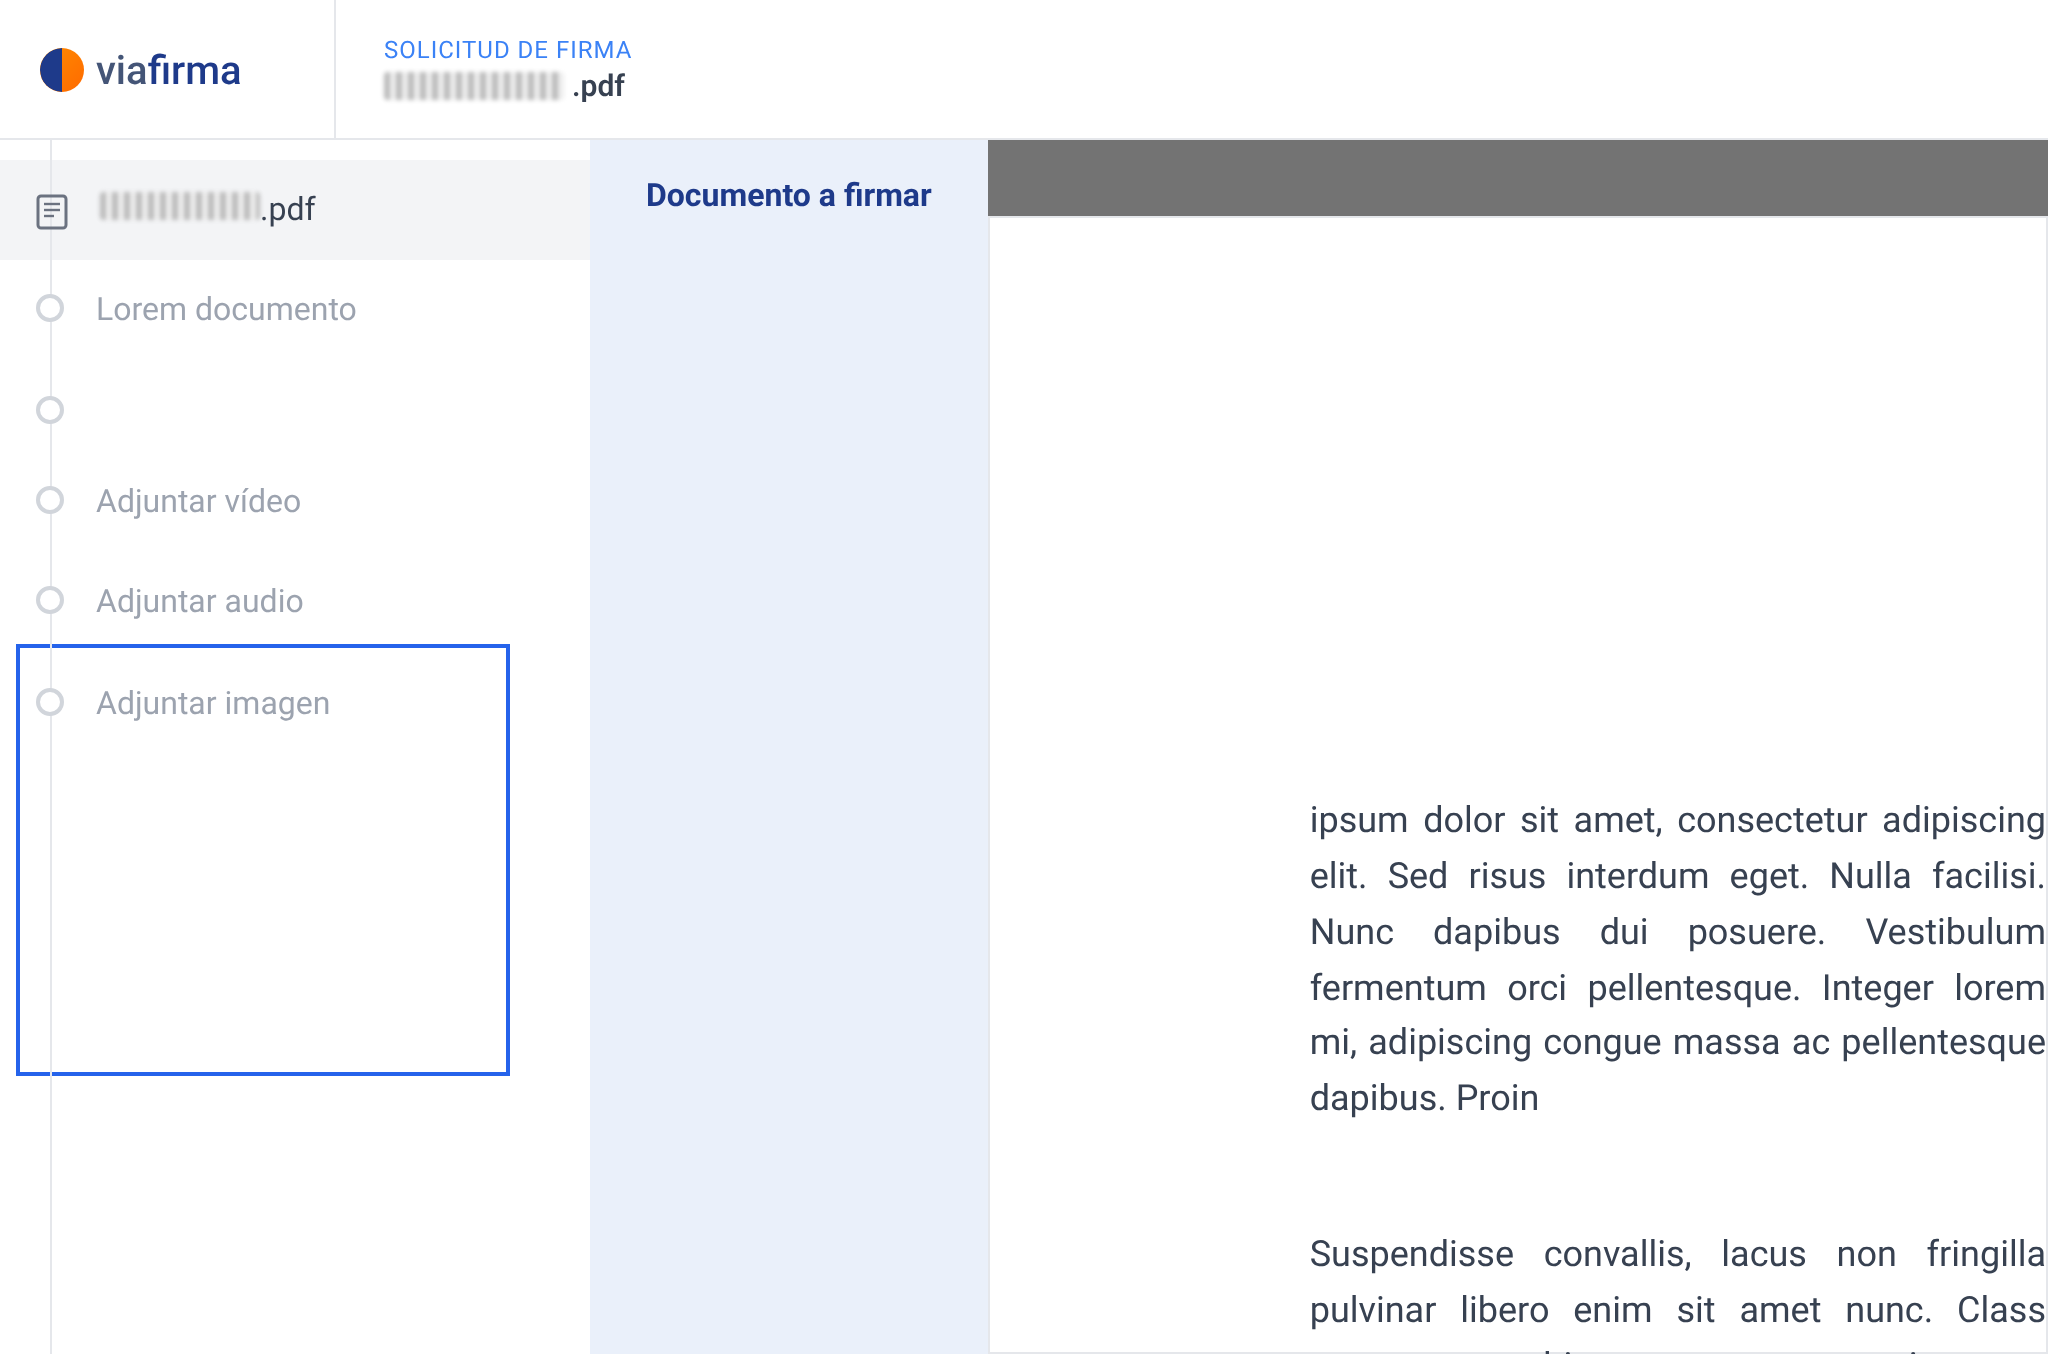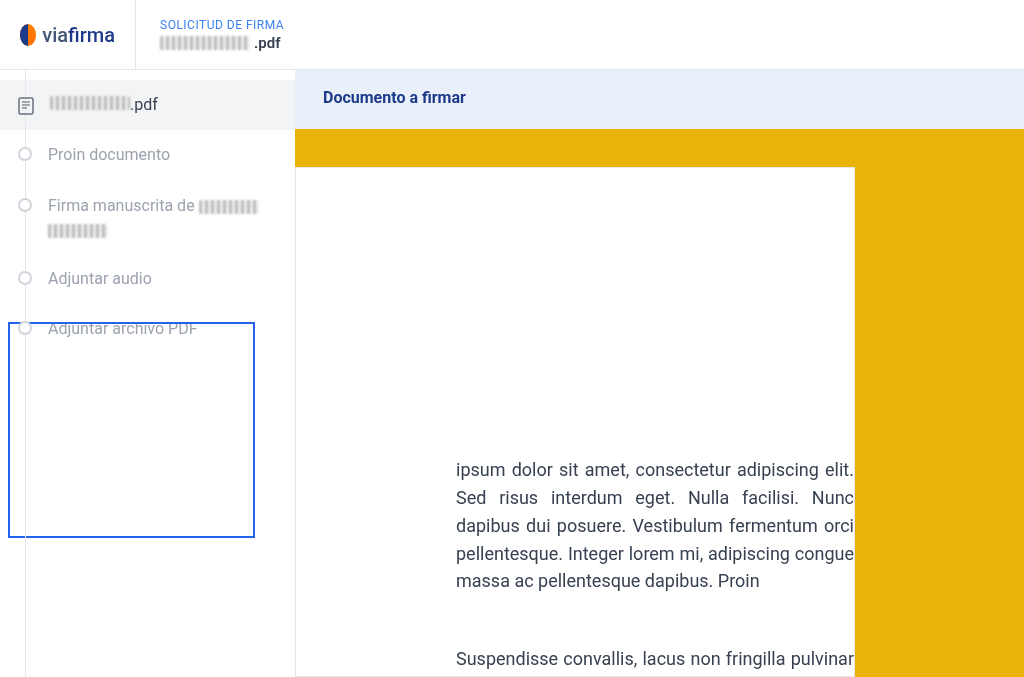--- a/index.html
+++ b/index.html
@@ -16,21 +16,21 @@
   display: flex;
   align-items: center;
   height: 70px;
   border-bottom: 1px solid #e5e7eb;
 }
 .logo-area {
   display: flex;
   align-items: center;
   padding: 0 20px;
   height: 100%;
-  width: 136px;
+  width: 168px;
   border-right: 1px solid #e5e7eb;
 }
 .logo-icon {
   width: 22px;
   height: 22px;
   border-radius: 50%;
   background: linear-gradient(135deg, #ff8c00 0%, #ff6a00 100%);
   margin-right: 6px;
   position: relative;
   overflow: hidden;
@@ -148,23 +148,22 @@
   right: 40px;
   top: 252px;
   height: 216px;
   border: 2px solid #2563eb;
   pointer-events: none;
 }
 
 
 .main {
   flex: 1;
-  background: #eab308;
-  display: flex;
-  flex-direction: column;
+  background: #737373;
+  display: flex;
 }
 .instruction-bar {
   background: #eaf0fa;
   padding: 18px 28px;
 }
 .instruction-title {
   color: #1e3a8a;
   font-size: 16px;
   font-weight: 700;
   margin-bottom: 4px;
@@ -228,42 +227,42 @@
           <line x1="4" y1="11" x2="9" y2="11" stroke="#6b7280" stroke-width="1.2"></line>
         </svg>
       </span>
       <span class="step-label active-text">
         <span class="blur-block blur-side"></span><span>.pdf</span>
       </span>
     </div>
 
     <div class="sidebar-item">
       <span class="step-marker"></span>
-      <span class="step-label">Proin documento</span>
-    </div>
-
-    <div class="sidebar-item">
-      <span class="step-marker"></span>
-      <span class="step-label">
-        <span>Firma manuscrita de </span><span class="blur-block blur-tiny" style="vertical-align:middle"></span><br>
-        <span class="blur-block" style="width:60px;height:14px;display:inline-block;margin-top:4px;vertical-align:middle"></span>
-      </span>
-    </div>
-
+      <span class="step-label">Lorem documento</span>
+    </div>
+
+    <div class="sidebar-item">
+      <span class="step-marker"></span>
+    </div>
+
+    <div class="sidebar-item">
+      <span class="step-marker"></span>
+      <span class="step-label">Adjuntar vídeo</span>
+    </div>
 
     <div class="sidebar-item">
       <span class="step-marker"></span>
       <span class="step-label">Adjuntar audio</span>
     </div>
 
-
-    <div class="sidebar-item">
-      <span class="step-marker"></span>
-      <span class="step-label">Adjuntar archivo PDF</span>
-    </div>
+    <div class="sidebar-item">
+      <span class="step-marker"></span>
+      <span class="step-label">Adjuntar imagen</span>
+    </div>
+
 
     <div class="highlight-box"></div>
   </div>
 
   <div class="main">
     <div class="instruction-bar">
       <div class="instruction-title">Documento a firmar</div>
     </div>
     <div class="doc-preview-wrap">
       <div class="doc-page">

